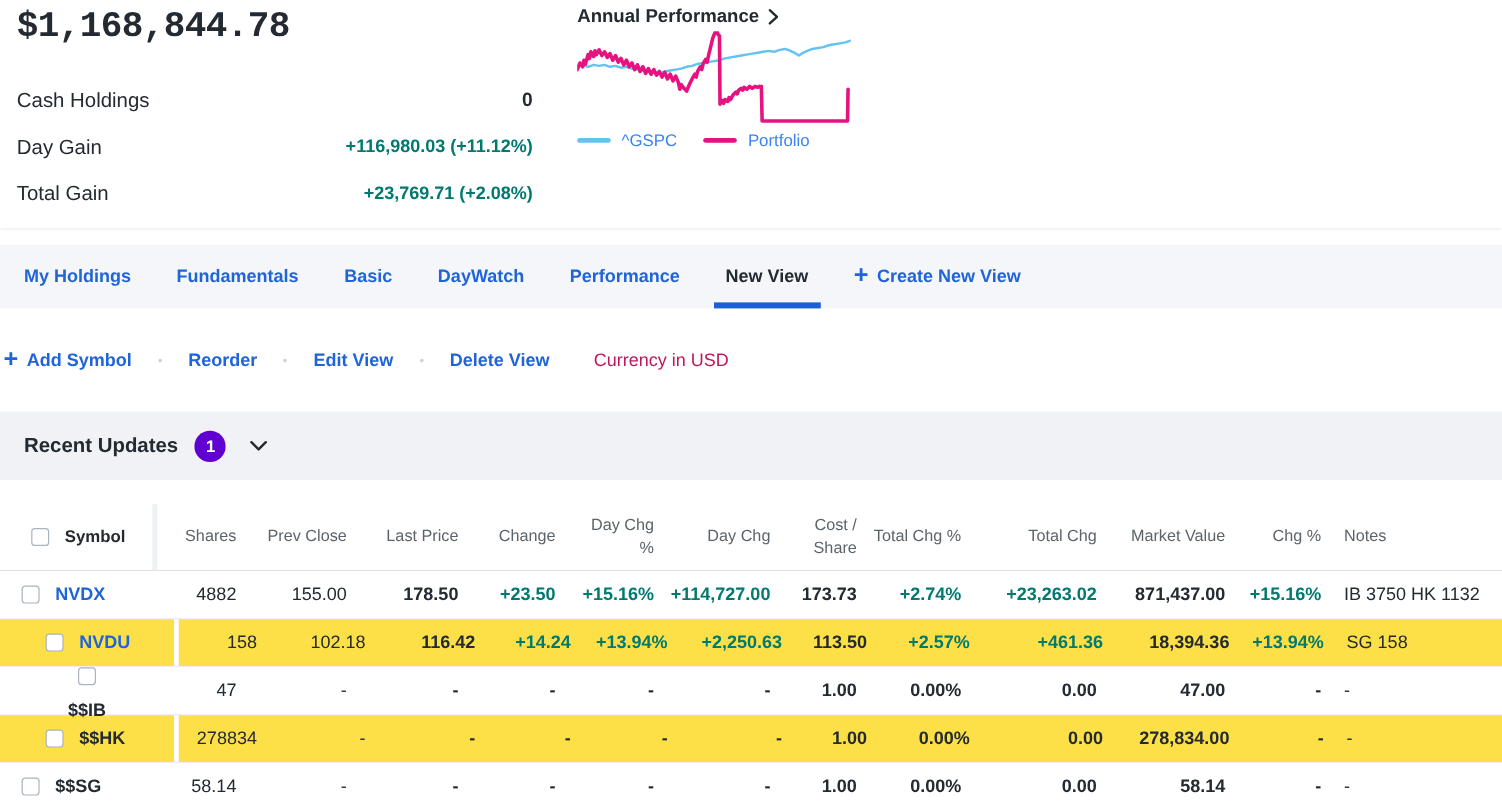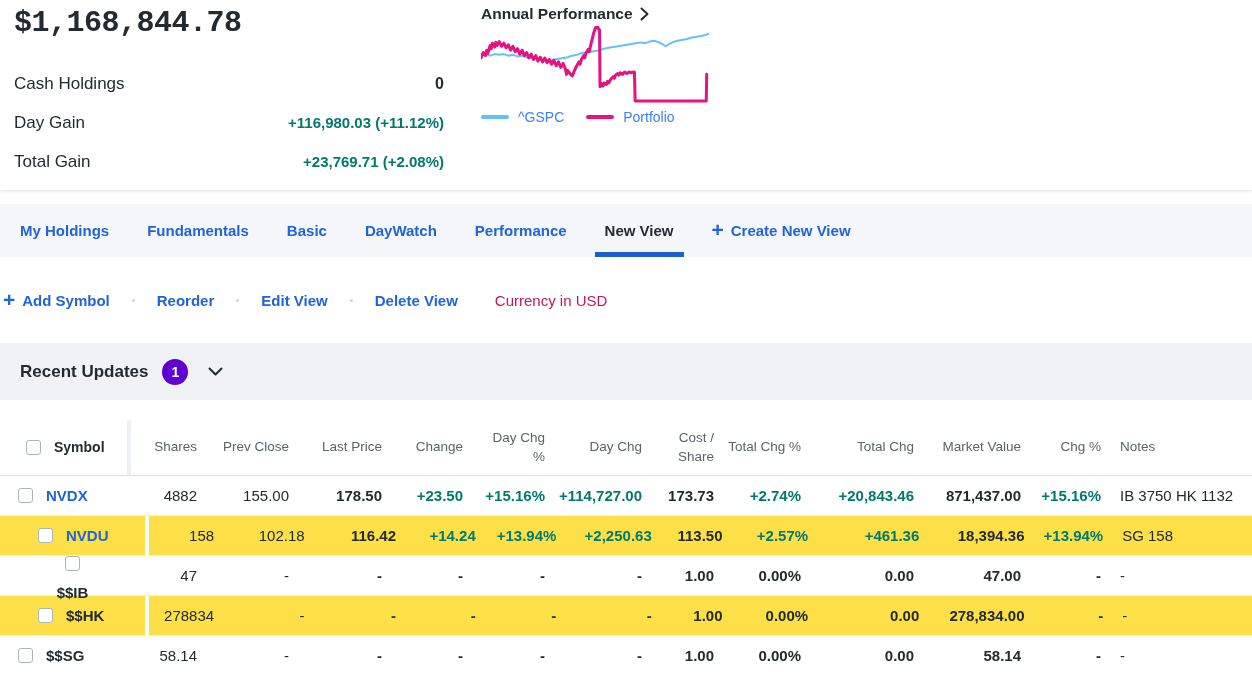--- a/index.html
+++ b/index.html
@@ -189,21 +189,21 @@
           <span class="c-link">NVDX</span>
         </div>
         <div class="cell " style="width: 66px;">4882</div>
         <div class="cell " style="width: 92px;">155.00</div>
         <div class="cell c-bold" style="width: 93px;">178.50</div>
         <div class="cell c-green" style="width: 81px;">+23.50</div>
         <div class="cell c-green" style="width: 82px;">+15.16%</div>
         <div class="cell c-green" style="width: 97px;">+114,727.00</div>
         <div class="cell c-bold" style="width: 72px;">173.73</div>
         <div class="cell c-green" style="width: 87px;">+2.74%</div>
-        <div class="cell c-green" style="width: 113px;">+20,843.46</div>
+        <div class="cell c-green" style="width: 113px;">+23,263.02</div>
         <div class="cell c-bold" style="width: 107px;">871,437.00</div>
         <div class="cell c-green" style="width: 80px;">+15.16%</div>
         <div class="cell  notes" style="width: 151px;">IB 3750 HK 1132</div>
       </div>
       <div class="trow stripe">
         <div class="cell symcell" style="width: 131px;">
           <span class="checkbox"></span>
           <span class="c-link">NVDU</span>
         </div>
         <div class="cell " style="width: 66px;">158</div>

